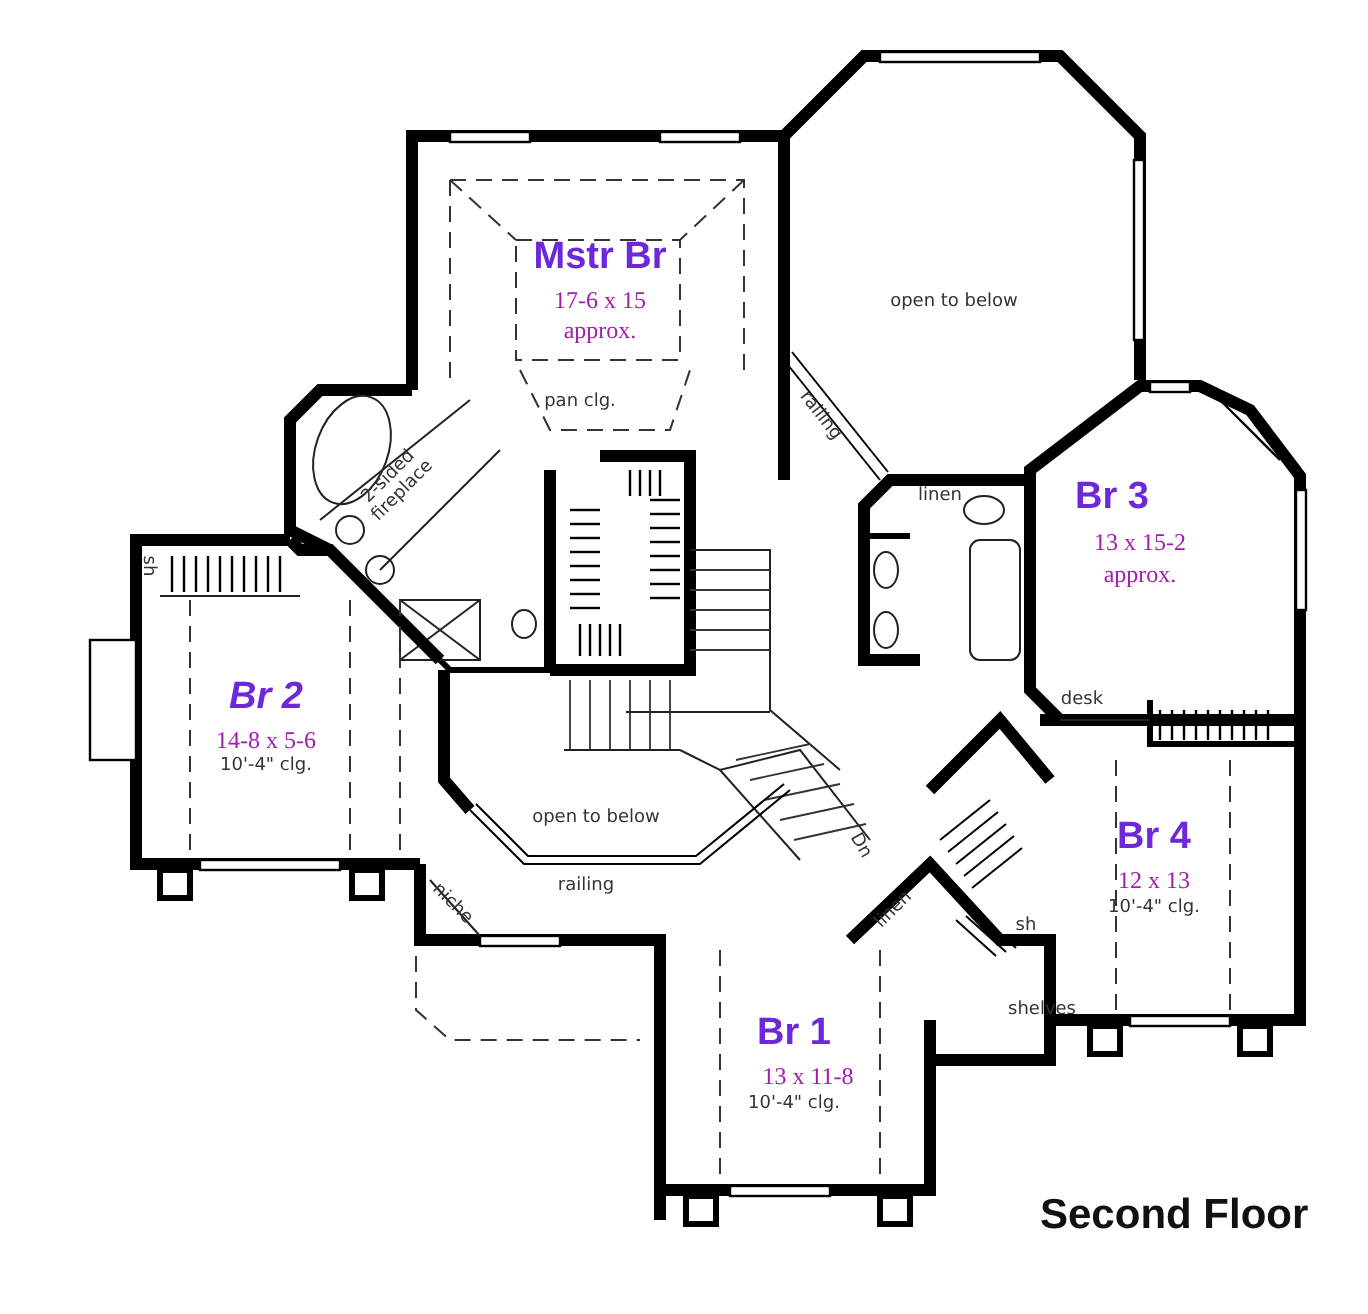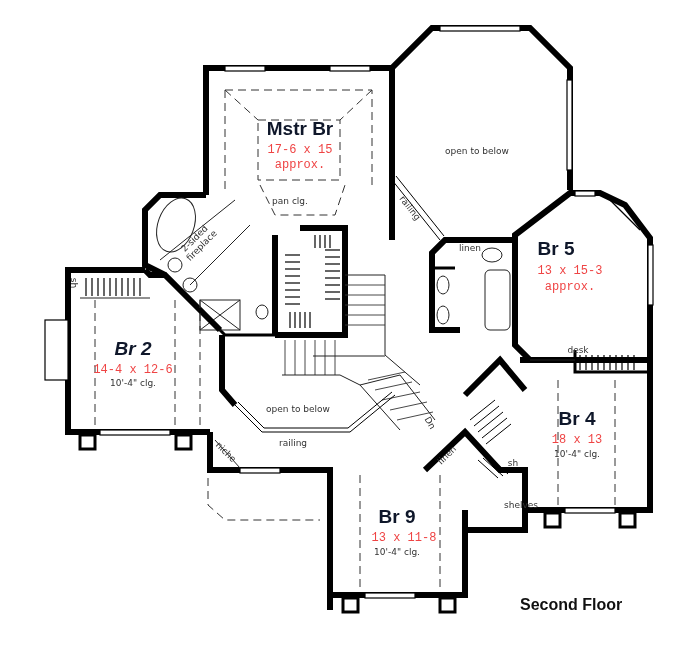--- a/index.html
+++ b/index.html
@@ -4,25 +4,25 @@
 <style>
   html, body { margin: 0; padding: 0; background: #ffffff; }
   body { width: 684px; height: 657px; position: relative; overflow: hidden; font-family: "Liberation Sans", sans-serif; }
   svg { position: absolute; left: 0; top: 0; }
   .wall { stroke: #000; stroke-width: 6; fill: none; stroke-linejoin: miter; }
   .wallthin { stroke: #000; stroke-width: 3; fill: none; }
   .win { stroke: #000; stroke-width: 1.2; fill: #fff; }
   .rail { stroke: #000; stroke-width: 1; fill: none; }
   .dash { stroke: #333; stroke-width: 1; fill: none; stroke-dasharray: 8 5; }
   .thin { stroke: #222; stroke-width: 1; fill: none; }
-  .lbl { position: absolute; color: #0f172a; white-space: nowrap; text-align: center; transform: translateX(-50%); }
+  .lbl { position: absolute; color: #6d28d9; white-space: nowrap; text-align: center; transform: translateX(-50%); }
   .room-name { font-weight: bold; font-size: 19px; }
-  .room-dim { font-size: 12px; color: #ef4444; font-family: Liberation Mono, monospace; }
+  .room-dim { font-size: 12px; color: #a21caf; font-family: Liberation Serif, serif; }
   .small-note { font-size: 9px; color: #333; font-family: "DejaVu Sans", sans-serif; }
-  .title { position: absolute; font-weight: bold; font-size: 16px; color: #111; }
+  .title { position: absolute; font-weight: bold; font-size: 21px; color: #111; }
 </style>
 </head>
 <body>
 
 <svg width="684" height="657" viewBox="0 0 684 657">
 
   <g>
     <polyline class="wall" points="392,240 392,68 432,28 530,28 570,68 570,190"></polyline>
     <line class="win" x1="398" y1="64" x2="428" y2="34"></line>
     <rect class="win" x="440" y="26" width="80" height="5"></rect>
@@ -221,40 +221,40 @@
 <div class="lbl room-name" style="left:300px; top:118px;">Mstr Br</div>
 <div class="lbl room-dim" style="left:300px; top:143px;">17-6 x 15</div>
 <div class="lbl room-dim" style="left:300px; top:158px;">approx.</div>
 <div class="lbl small-note" style="left:290px; top:196px;">pan clg.</div>
 
 <div class="lbl small-note" style="left:477px; top:146px;">open to below</div>
 <div class="lbl small-note" style="left:410px; top:203px; transform:translateX(-50%) rotate(52deg);">railing</div>
 
 <div class="lbl small-note" style="left:198px; top:232px; transform:translateX(-50%) rotate(-45deg); width:70px; white-space:normal; line-height:10px;">2-sided fireplace</div>
 
-<div class="lbl room-name" style="left:556px; top:238px;">Br 5</div>
-<div class="lbl room-dim" style="left:570px; top:264px;">13 x 15-3</div>
+<div class="lbl room-name" style="left:556px; top:238px;">Br 3</div>
+<div class="lbl room-dim" style="left:570px; top:264px;">13 x 15-2</div>
 <div class="lbl room-dim" style="left:570px; top:280px;">approx.</div>
 <div class="lbl small-note" style="left:470px; top:243px;">linen</div>
-<div class="lbl small-note" style="left:578px; top:345px;text-align:center;">desk</div>
+<div class="lbl small-note" style="left:541px; top:345px;text-align:center;">desk</div>
 
 <div class="lbl small-note" style="left:74px; top:278px; transform:translateX(-50%) rotate(90deg);">sh</div>
 <div class="lbl room-name" style="left:133px; top:338px;font-style:italic;">Br 2</div>
-<div class="lbl room-dim" style="left:133px; top:363px;">14-4 x 12-6</div>
+<div class="lbl room-dim" style="left:133px; top:363px;">14-8 x 5-6</div>
 <div class="lbl small-note" style="left:133px; top:378px;">10'-4" clg.</div>
 
 <div class="lbl small-note" style="left:298px; top:404px;">open to below</div>
 <div class="lbl small-note" style="left:293px; top:438px;">railing</div>
 <div class="lbl small-note" style="left:226px; top:447px; transform:translateX(-50%) rotate(45deg);">niche</div>
 <div class="lbl small-note" style="left:430px; top:418px; transform:translateX(-50%) rotate(60deg);">Dn</div>
 
 <div class="lbl room-name" style="left:577px; top:408px;">Br 4</div>
-<div class="lbl room-dim" style="left:577px; top:433px;">18 x 13</div>
+<div class="lbl room-dim" style="left:577px; top:433px;">12 x 13</div>
 <div class="lbl small-note" style="left:577px; top:449px;">10'-4" clg.</div>
 <div class="lbl small-note" style="left:447px; top:450px; transform:translateX(-50%) rotate(-45deg);">linen</div>
 <div class="lbl small-note" style="left:513px; top:458px;">sh</div>
 <div class="lbl small-note" style="left:521px; top:500px;">shelves</div>
 
-<div class="lbl room-name" style="left:397px; top:506px;">Br 9</div>
+<div class="lbl room-name" style="left:397px; top:506px;">Br 1</div>
 <div class="lbl room-dim" style="left:404px; top:531px;">13 x 11-8</div>
 <div class="lbl small-note" style="left:397px; top:547px;">10'-4" clg.</div>
 
 <div class="title" style="left:520px; top:596px;">Second Floor</div>
 
 </body></html>

